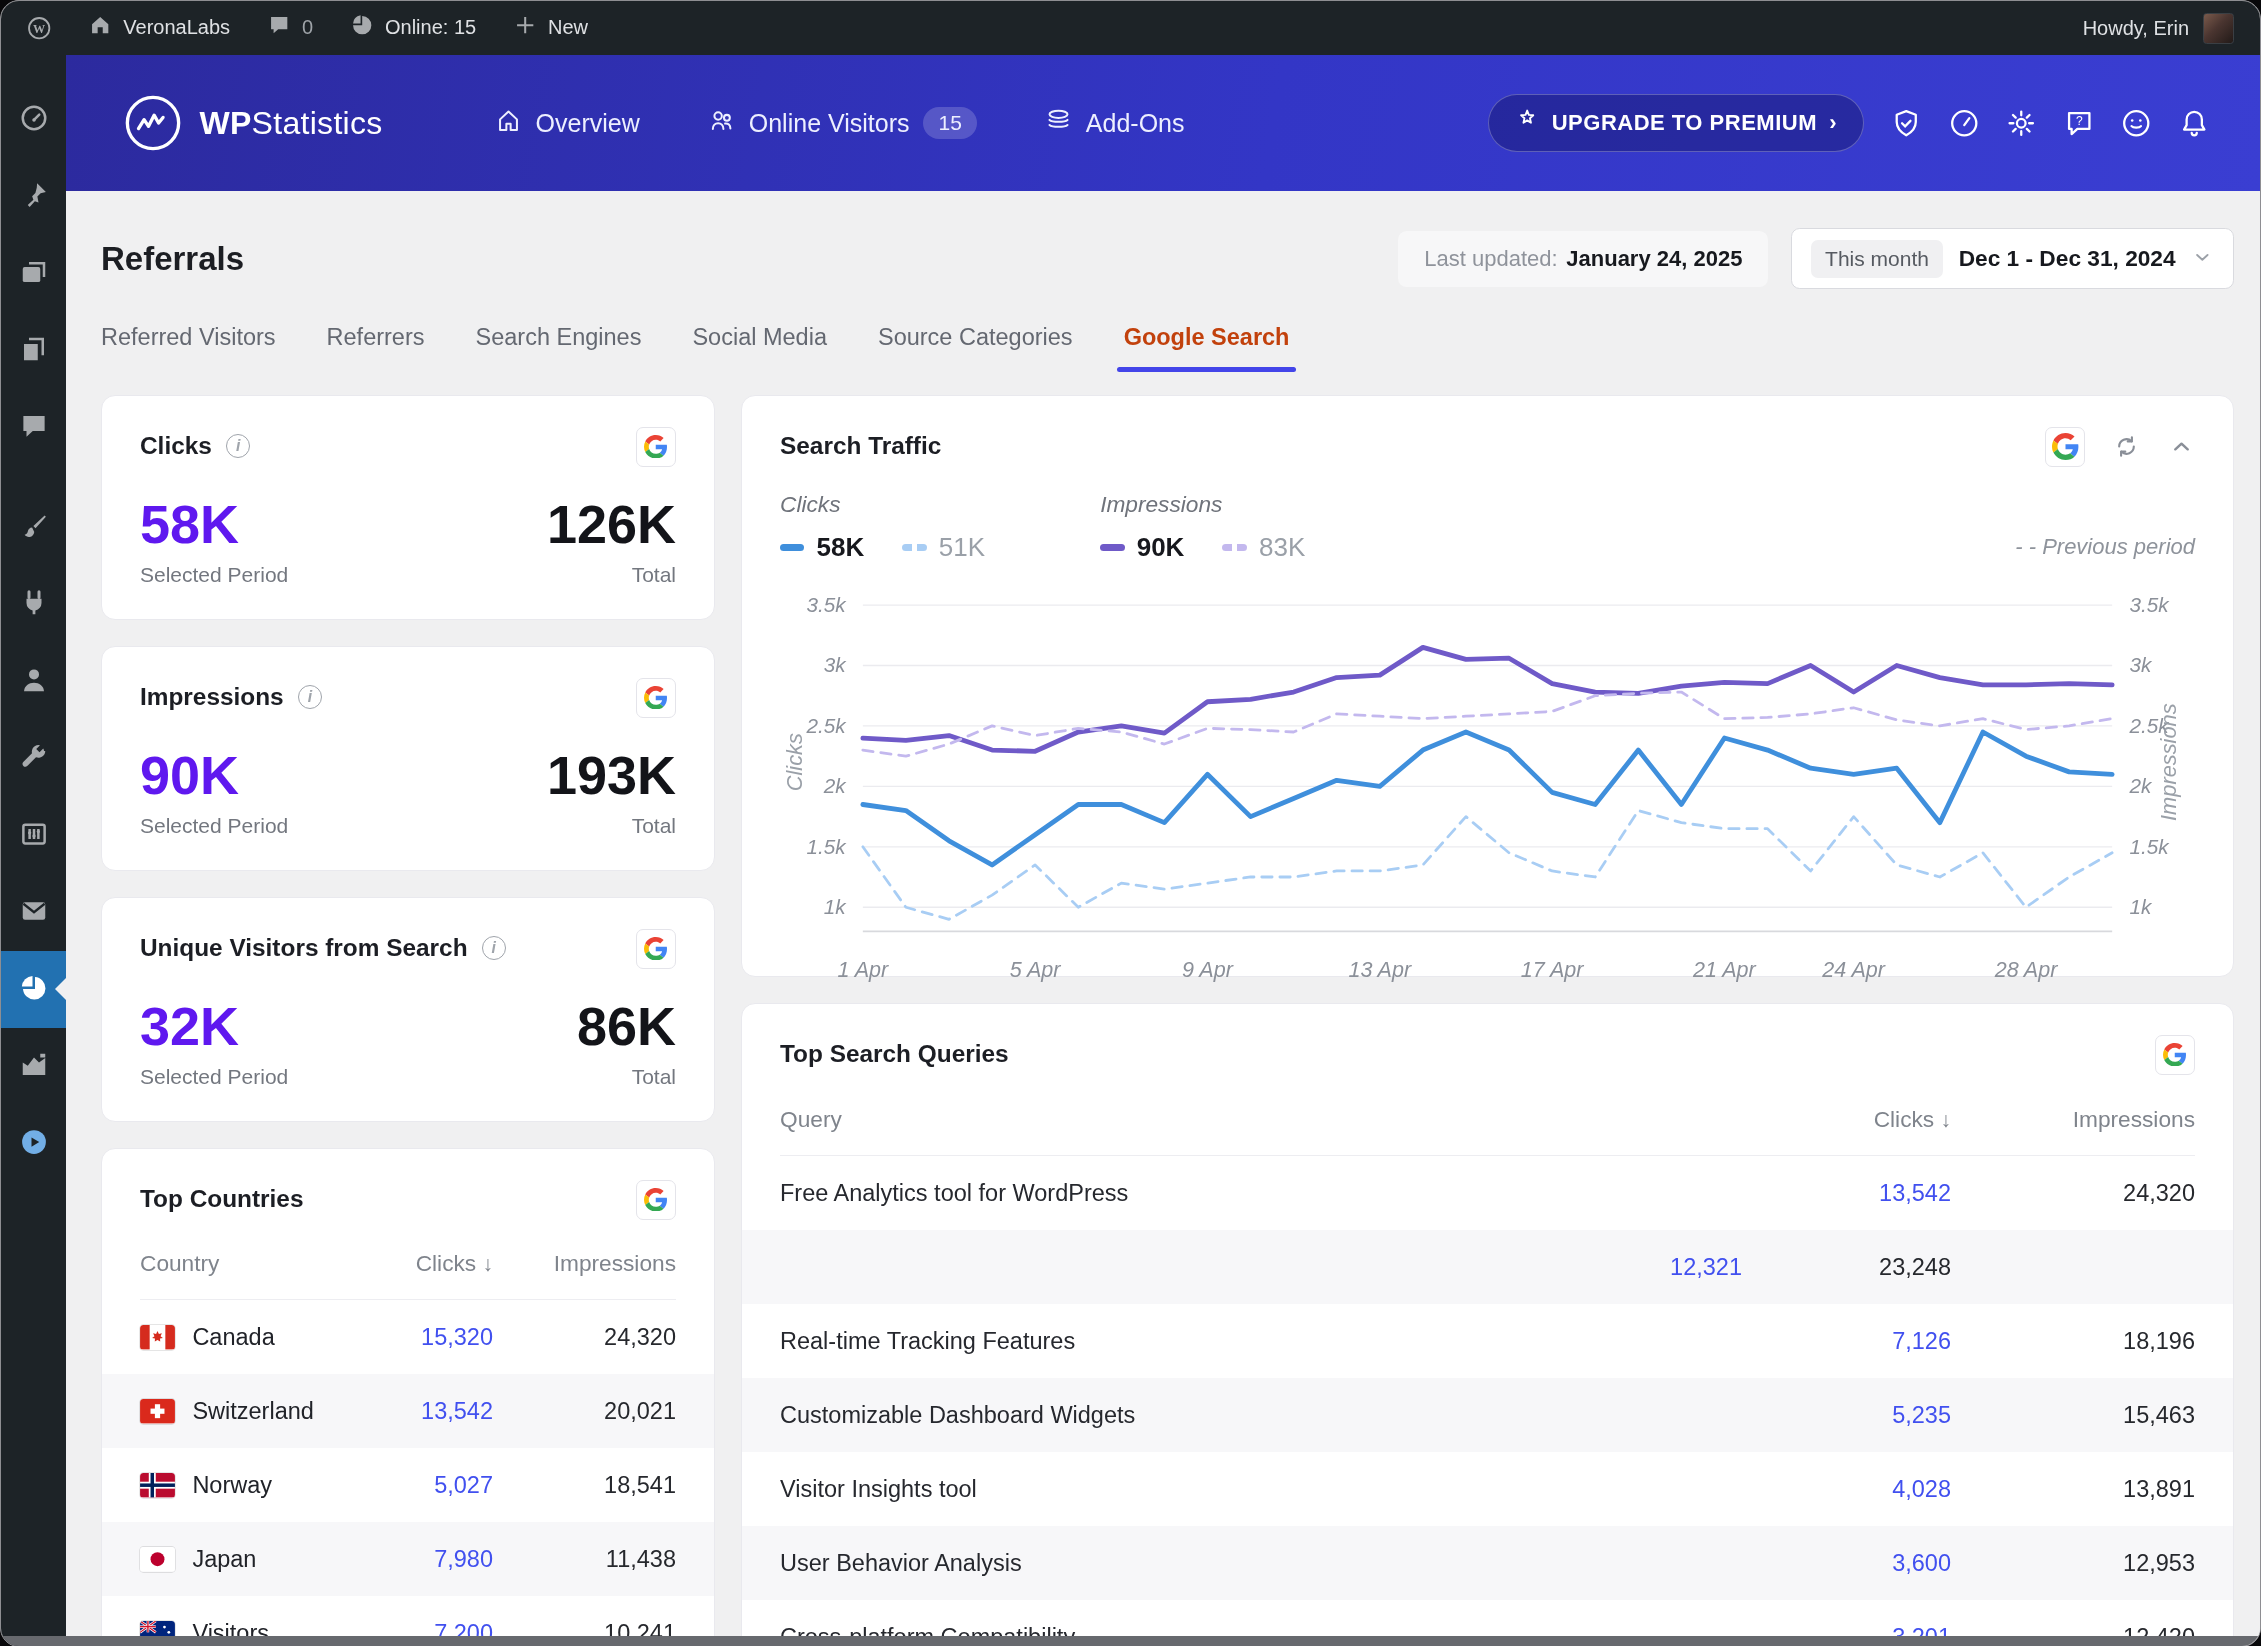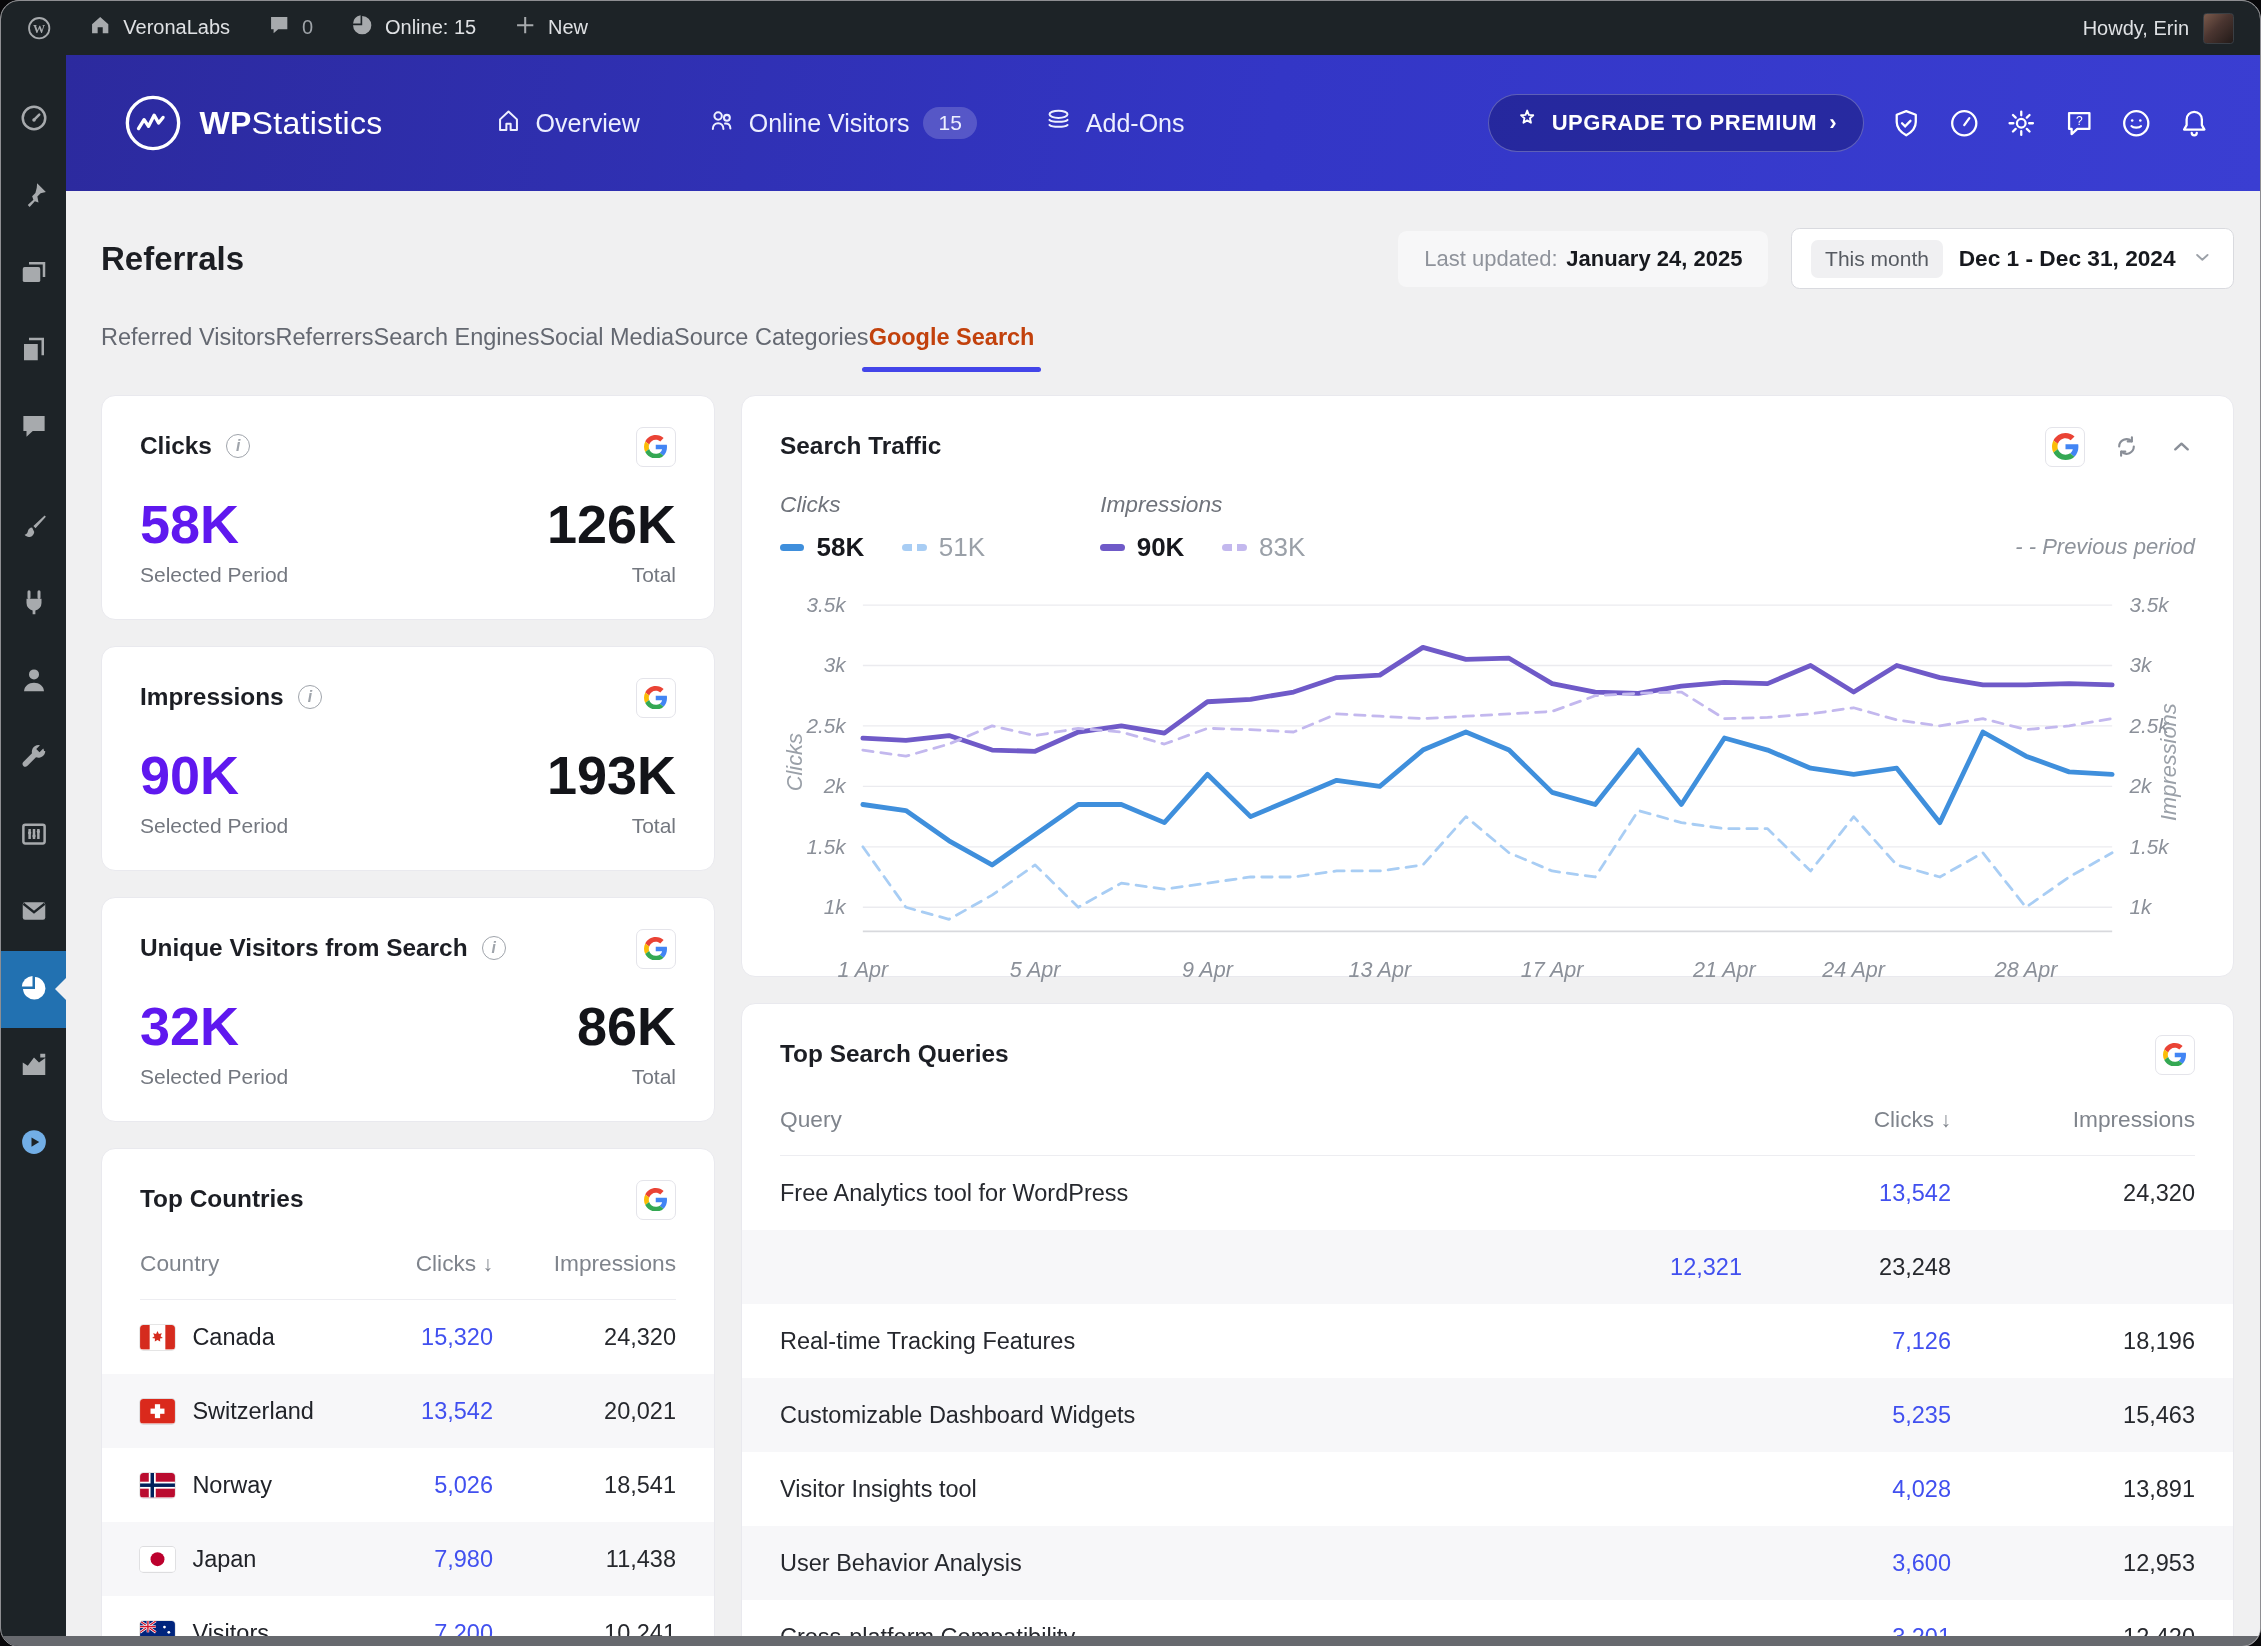--- a/index.html
+++ b/index.html
@@ -43,21 +43,21 @@
   .page-head{display:flex;align-items:center;justify-content:space-between;}
   .page-title{font-size:33px;font-weight:700;color:#1c1e23;margin:0;}
   .page-head-right{display:flex;align-items:center;gap:22.7px;}
   .updated-pill{background:#f7f7f8;border-radius:8.7px;padding:15px 26px;font-size:22px;color:#8f939b;display:flex;gap:8.7px;}
   .updated-pill b{color:#17191e;font-weight:700;}
   .date-box{background:#fff;border:1.7px solid #d9dadf;border-radius:8.7px;padding:10.5px 19px;display:flex;align-items:center;gap:15.7px;cursor:pointer;}
   .chip{background:#f0f0f2;border-radius:7px;padding:7px 14px;font-size:21px;color:#565a61;}
   .date-val{font-size:22.7px;font-weight:700;color:#17191e;}
   .date-box svg{width:22.7px;height:22.7px;color:#9ca1a8;}
 
-  .tabs{display:flex;margin-top:35px;font-size:23.5px;color:#646871;}
+  .tabs{display:flex;gap:51px;margin-top:35px;font-size:23.5px;color:#646871;}
   .tab{padding-bottom:21px;position:relative;cursor:pointer;white-space:nowrap;}
   .tab.active{color:#c2410c;font-weight:700;}
   .tab.active::after{content:'';position:absolute;left:-7px;right:-7px;bottom:0;height:5.2px;border-radius:3.5px;background:#4345e9;}
 
   .grid{display:grid;grid-template-columns:614px 1fr;gap:26px;margin-top:22.7px;}
   .col{display:flex;flex-direction:column;gap:26px;}
   .card{background:#fff;border:0.9px solid #e9e9ee;border-radius:14px;}
 
   .card-head{display:flex;align-items:flex-start;justify-content:space-between;}
   .card-title-row{display:flex;align-items:center;gap:14px;font-size:24.4px;font-weight:700;color:#1c1e24;padding-top:5.2px;}
@@ -472,21 +472,21 @@
                     <svg viewBox="0 0 40 28">
                       <rect width="40" height="28" fill="#ba0c2f"></rect>
                       <rect x="10" width="8" height="28" fill="#fff"></rect>
                       <rect y="10" width="40" height="8" fill="#fff"></rect>
                       <rect x="12" width="4" height="28" fill="#00205b"></rect>
                       <rect y="12" width="40" height="4" fill="#00205b"></rect>
                     </svg>
                   </span>
                   <span>Norway</span>
                 </span>
-              <span class="cell-link">5,026</span>
+              <span class="cell-link">5,027</span>
               <span class="cell-num">18,541</span>
             </div>
               <div class="country-row row-alt">
               <span class="c-name">
                   <span class="flag">
                     <svg viewBox="0 0 40 28">
                       <rect width="40" height="28" fill="#fff"></rect>
                       <circle cx="20" cy="14" r="8" fill="#bc002d"></circle>
                     </svg>
                   </span>

